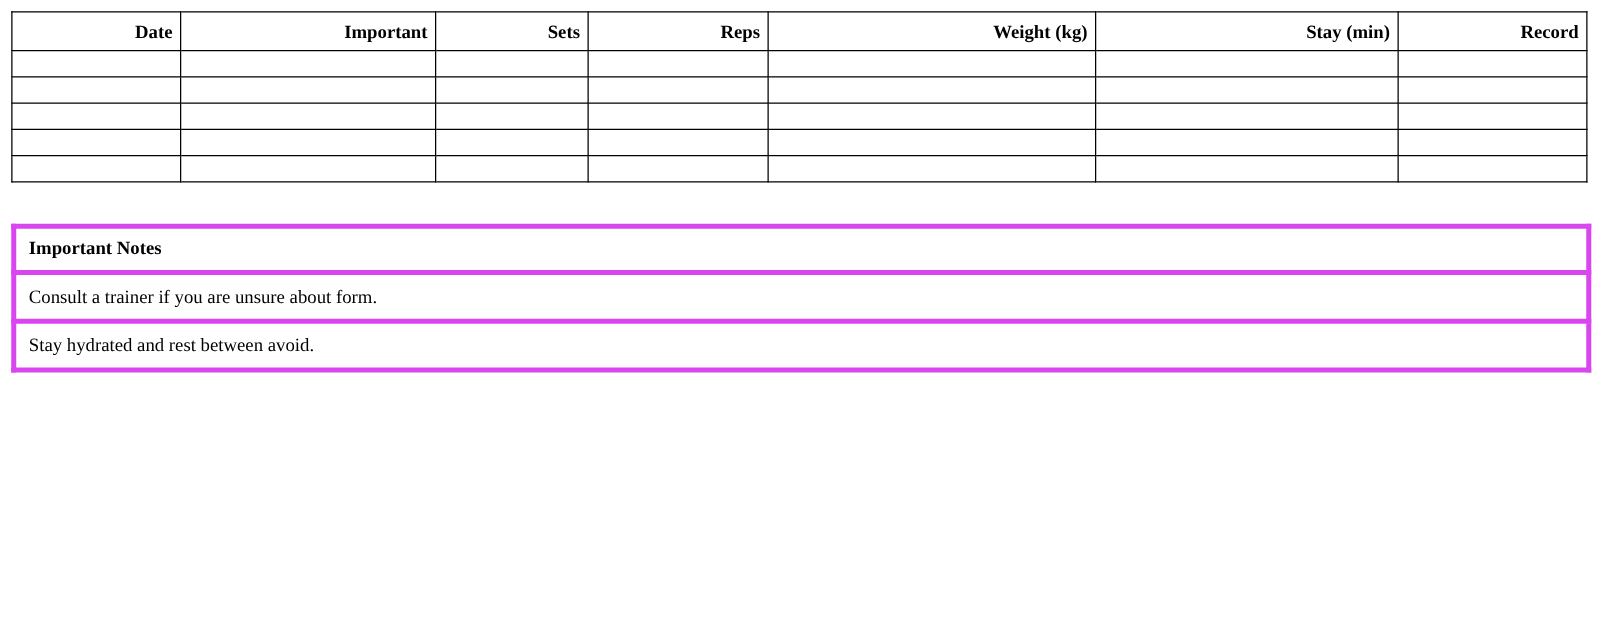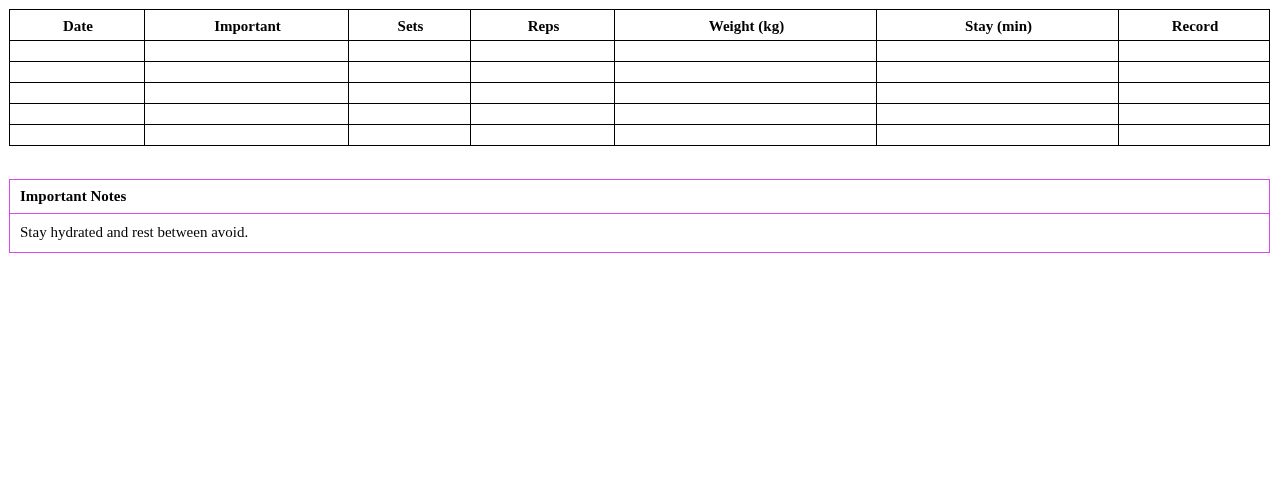--- a/index.html
+++ b/index.html
@@ -32,33 +32,33 @@
     border: 1px solid #000000;
     font-size: 15px;
     line-height: 1.2;
     padding: 4px 6px 5px 8px;
     vertical-align: top;
     height: 20px;
     box-sizing: border-box;
   }
   table.log-table thead th {
     font-weight: bold;
-    text-align: center;
+    text-align: right;
     height: 31px;
     padding-top: 7px;
   }
   table.log-table tbody td {
     height: 21px;
   }
   .spacer {
     height: 33px;
   }
   table.notes-table td,
   table.notes-table th {
-    border: 1px solid #d946ef;
+    border: 4px solid #d946ef;
     font-size: 15px;
     line-height: 1.2;
     text-align: left;
     padding: 7px 6px 8px 10px;
     vertical-align: top;
     box-sizing: border-box;
   }
   table.notes-table th {
     font-weight: bold;
     height: 31px;
@@ -149,18 +149,21 @@
     <colgroup>
       <col style="width:1260px">
     </colgroup>
     <thead>
       <tr>
         <th>Important Notes</th>
       </tr>
     </thead>
     <tbody>
       <tr>
+        <td>Consult a trainer if you are unsure about form.</td>
+      </tr>
+      <tr>
         <td>Stay hydrated and rest between avoid.</td>
       </tr>
     </tbody>
   </table>
 
 </div>
 
 </body></html>

